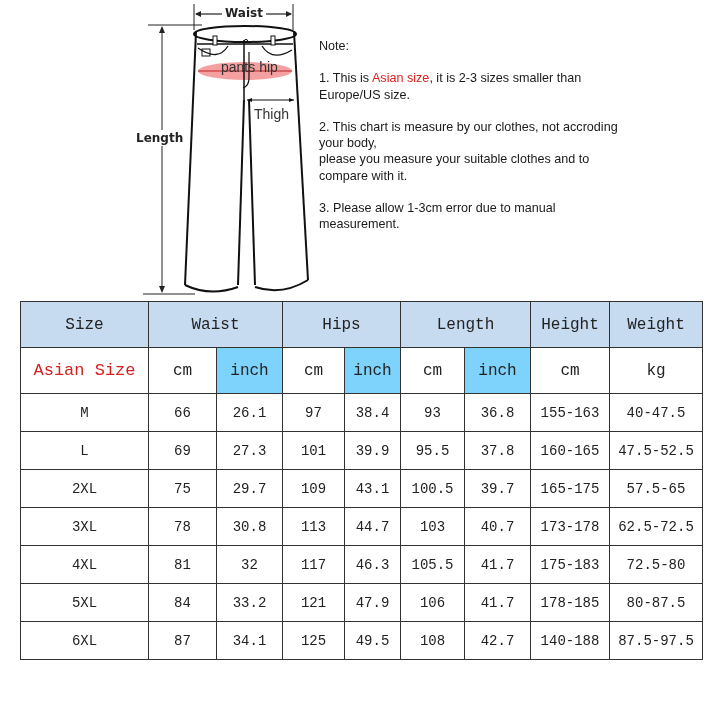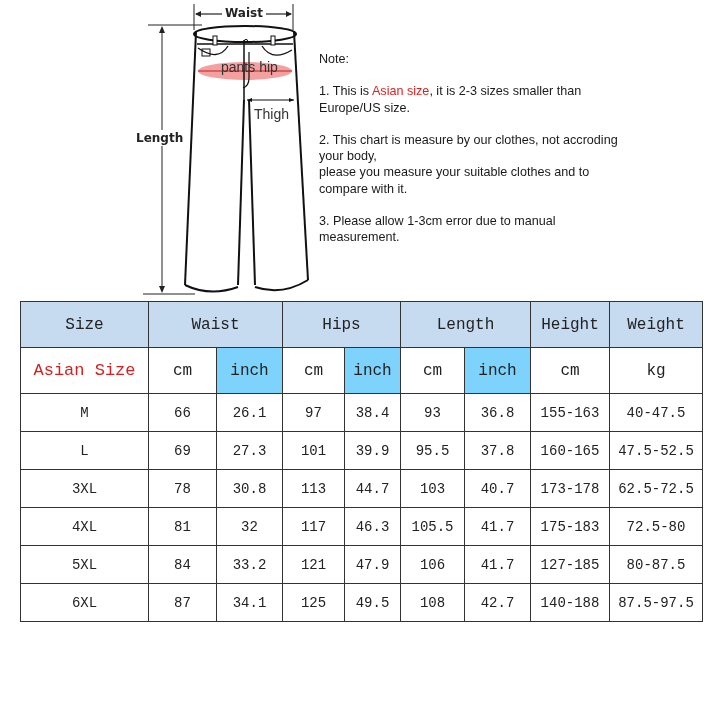--- a/index.html
+++ b/index.html
@@ -2,21 +2,21 @@
 <html><head>
 <meta charset="utf-8">
 <style>
   html, body { margin:0; padding:0; background:#ffffff; }
   body { width:720px; height:720px; position:relative; overflow:hidden; font-family:"Liberation Sans", sans-serif; color:#222; }
   .diagram { position:absolute; left:0; top:0; width:320px; height:300px; }
   .diagram svg { position:absolute; left:0; top:0; }
   .lbl { position:absolute; font-family:"DejaVu Sans", sans-serif; font-weight:bold; font-size:12px; color:#222; }
   .lbl-thin { position:absolute; font-family:"Liberation Sans", sans-serif; font-size:14px; color:#333; }
   .notes { position:absolute; left:319px; top:38px; width:320px; font-family:"Liberation Sans", sans-serif; font-size:12.6px; line-height:16.3px; color:#1a1a1a; }
-  .notes p { margin:13px 0 16px 0; }
+  .notes p { margin:0 0 16px 0; }
   .red { color:#e02020; }
   table.chart { position:absolute; left:20px; top:301px; border-collapse:collapse; font-family:"Liberation Mono", monospace; font-weight:normal; font-size:14px; color:#222; }
   table.chart td { border:1.6px solid #333; text-align:center; padding:0; }
   tr.h1 td { background:#c6daf0; height:45px; font-size:16px; }
   tr.h2 td { height:45px; font-size:16px; }
   tr.h2 td.gray { background:#7dd3fc; }
   tr.h2 td.asian { color:#d42020; font-size:17px; }
   tr.data td { height:37px; }
 </style>
 </head>
@@ -132,20 +132,31 @@
         <td>69</td>
         <td>27.3</td>
         <td>101</td>
         <td>39.9</td>
         <td>95.5</td>
         <td>37.8</td>
         <td>160-165</td>
         <td>47.5-52.5</td>
       </tr>
       <tr class="data">
+        <td>2XL</td>
+        <td>75</td>
+        <td>29.7</td>
+        <td>109</td>
+        <td>43.1</td>
+        <td>100.5</td>
+        <td>39.7</td>
+        <td>165-175</td>
+        <td>57.5-65</td>
+      </tr>
+      <tr class="data">
         <td>3XL</td>
         <td>78</td>
         <td>30.8</td>
         <td>113</td>
         <td>44.7</td>
         <td>103</td>
         <td>40.7</td>
         <td>173-178</td>
         <td>62.5-72.5</td>
       </tr>
@@ -161,21 +172,21 @@
         <td>72.5-80</td>
       </tr>
       <tr class="data">
         <td>5XL</td>
         <td>84</td>
         <td>33.2</td>
         <td>121</td>
         <td>47.9</td>
         <td>106</td>
         <td>41.7</td>
-        <td>127-185</td>
+        <td>178-185</td>
         <td>80-87.5</td>
       </tr>
       <tr class="data">
         <td>6XL</td>
         <td>87</td>
         <td>34.1</td>
         <td>125</td>
         <td>49.5</td>
         <td>108</td>
         <td>42.7</td>

